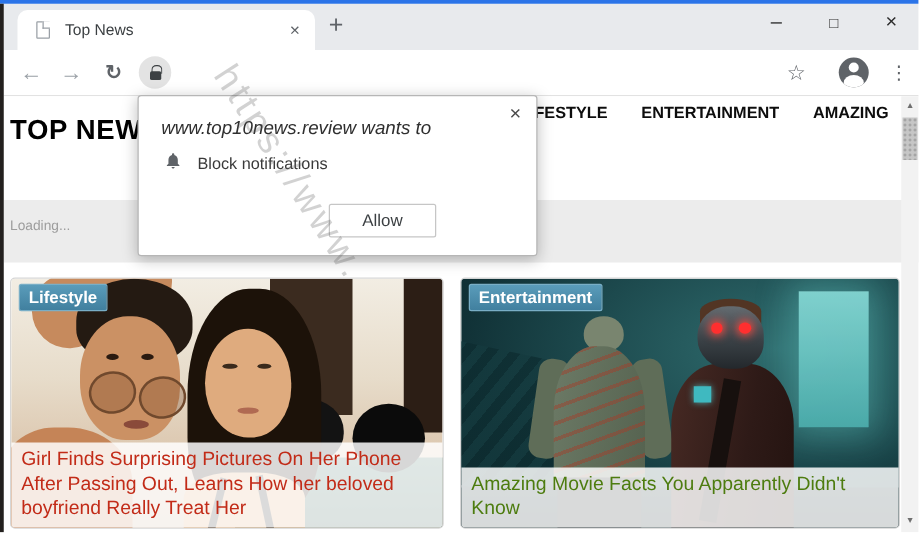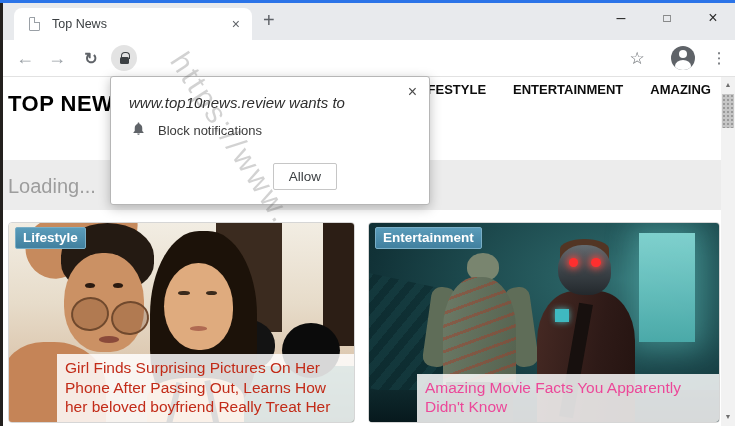--- a/index.html
+++ b/index.html
@@ -36,29 +36,29 @@
   .avatar::before { content:''; position:absolute; left:8px; top:4px; width:8px; height:8px; border-radius:50%; background:#fff; }
   .avatar::after { content:''; position:absolute; left:4px; top:14px; width:16px; height:12px; border-radius:50%; background:#fff; }
   .btn-dots { left:704px; font-size:15px; color:#5f6368; }
 
   
   .page { left:3px; top:77px; right:0; bottom:0; background:#fff; }
   .site-nav { position:absolute; right:24px; top:5px; display:flex; gap:27px; font-size:13px; font-weight:bold; color:#0d0d0d; }
   .site-nav span { cursor:pointer; }
   .site-logo { position:absolute; left:5px; top:14px; font-size:22px; font-weight:bold; color:#000; letter-spacing:.5px; }
   .loading-strip { position:absolute; left:0; top:83px; right:0; height:50px; background:#ececec; }
-  .loading-text { position:absolute; left:5px; top:15px; font-size:20px; color:#9d9d9d; }
+  .loading-text { position:absolute; left:5px; top:15px; font-size:11px; color:#9d9d9d; }
 
   .card { position:absolute; top:145px; height:201px; border:1px solid #d6d6d6; border-radius:4px; overflow:hidden; background:#fff; cursor:pointer; }
   .card-left { left:5px; width:347px; }
   .card-right { left:365px; width:352px; }
   .badge { position:absolute; left:6px; top:4px; z-index:6; background:linear-gradient(#5a9cba,#41809f); color:#fff; font-size:13.5px; font-weight:bold; padding:2px 7px 3px; border-radius:2px; border:1px solid #79aec6; }
-  .overlay { position:absolute; left:0; right:0; bottom:0; z-index:5; background:rgba(255,255,255,.84); padding:4px 8px 6px; font-size:15.5px; line-height:1.24;margin-left:48px; }
+  .overlay { position:absolute; left:0; right:0; bottom:0; z-index:5; background:rgba(255,255,255,.84); padding:4px 8px 6px; font-size:15.5px; line-height:1.24; }
   .overlay-red { color:#c22b18; }
-  .overlay-dark { color:#ec4899; }
+  .overlay-dark { color:#4d7c0f; }
   .imgfill, .imgfill div { position:absolute; }
   .imgfill { inset:0; }
 
   
   .img-life { background:linear-gradient(180deg,#f2ede3 0%,#e7dcca 40%,#dcc7af 70%,#cdb199 100%); }
   .lw-winband { left:60%; top:0; width:19%; height:55%; background:#3b2b1f; }
   .lw-rightband { left:91%; top:0; width:9%; height:62%; background:#2c1e15; }
   .lw-pool { left:52%; top:72%; width:48%; height:28%; background:linear-gradient(#3f7163,#2a5348); }
   .lw-bean1 { left:60%; top:48%; width:17%; height:26%; background:#131313; border-radius:50% 50% 45% 45%; }
   .lw-bean2 { left:79%; top:50%; width:17%; height:28%; background:#0b0b0b; border-radius:50%; }
@@ -108,21 +108,21 @@
   .sb-down { bottom:2px; }
   .sb-thumb { position:absolute; left:1px; top:17px; width:12px; height:34px; background:#c6c6c6; background-image:radial-gradient(#9a9a9a 0.8px, transparent 0.9px); background-size:4px 4px; cursor:grab; }
 
   
   .dialog { left:110px; top:76px; width:320px; height:129px; background:#fff; border:1px solid #b6b6b6; border-radius:3px; box-shadow:0 3px 12px rgba(0,0,0,.25); z-index:40; }
   .dlg-close { position:absolute; right:12px; top:6px; font-size:16px; color:#4a4a4a; cursor:pointer; }
   .dlg-title { position:absolute; left:18px; top:17px; font-size:15px; color:#2f2f2f;font-style:italic; }
   .dlg-bell { position:absolute; left:20px; top:43px; }
   .dlg-perm { position:absolute; left:47px; top:46px; font-size:13px; color:#3a3a3a; }
   .dlg-btn { position:absolute; bottom:14px; height:27px; background:#fff; border:1px solid #c6c6c6; border-radius:2px; font-size:13.5px; color:#3c4043; font-family:"Liberation Sans",sans-serif; display:flex; align-items:center; justify-content:center; cursor:pointer; }
-  .btn-allow { right:92px; width:64px; }
+  .btn-allow { right:80px; width:86px; }
   .btn-block { right:17px; width:63px; }
 
   
   .watermark { left:192px; top:46px; font-size:30px; letter-spacing:3px; color:rgba(90,90,90,.27); transform:rotate(57deg); transform-origin:0 0; white-space:nowrap; z-index:60; pointer-events:none; }
 </style>
 </head>
 <body>
 
 <div class="screen">
 

